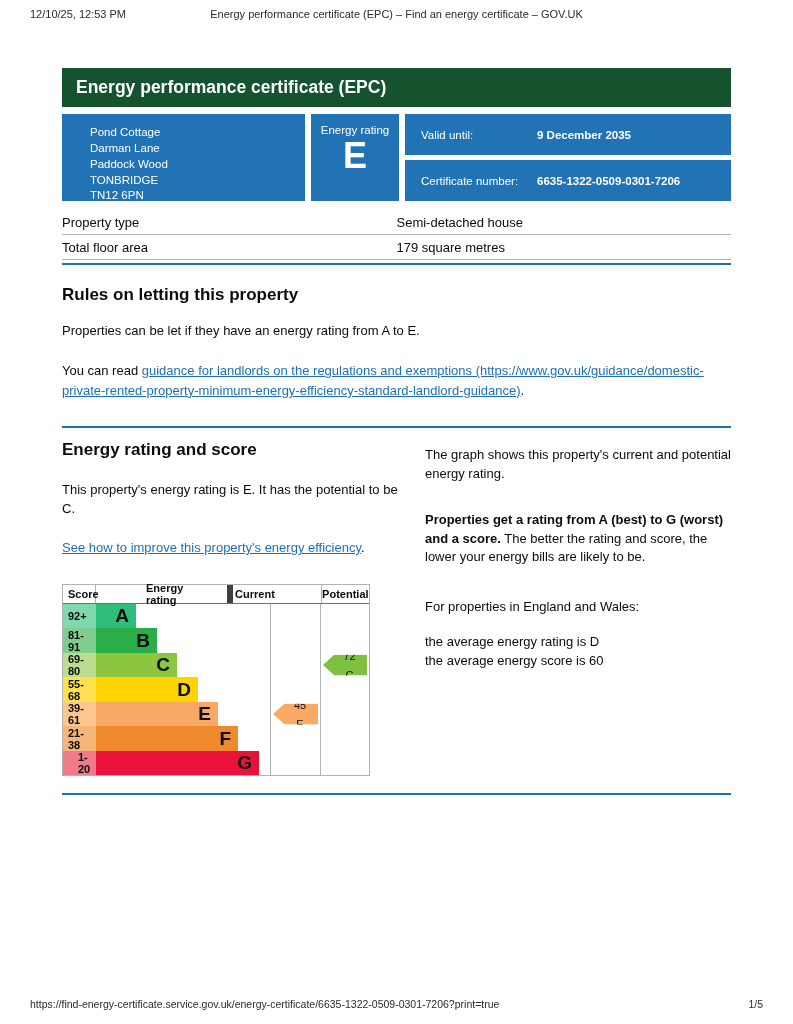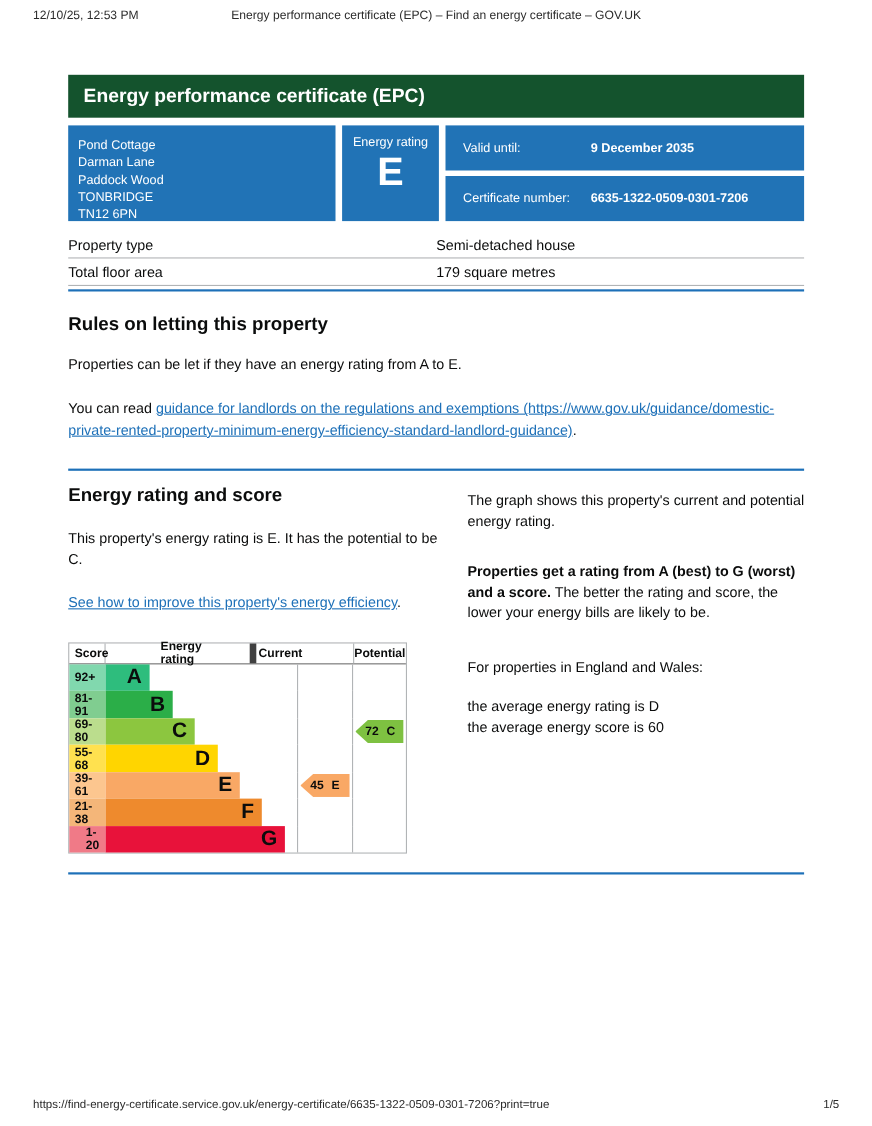--- a/index.html
+++ b/index.html
@@ -14,21 +14,21 @@
   .ph-title{display:block;text-align:center;}
   .print-footer{position:absolute;bottom:14px;left:30px;right:30px;display:flex;
     justify-content:space-between;font-size:10.5px;color:#2b2b2b;}
   
   .content{position:absolute;top:68px;left:62px;width:669px;}
   .banner{height:39px;background:#14532d;color:#fff;display:flex;align-items:center;
     padding-left:14px;box-sizing:border-box;font-size:17.5px;font-weight:bold;}
   
   .cert-grid{margin-top:7px;display:flex;gap:6px;height:87px;}
   .bluebox{background:#2173b6;color:#fff;box-sizing:border-box;}
-  .address{width:243px;padding:11px 9px;font-size:11.5px;line-height:1.38;}
+  .address{width:243px;padding:11px 28px;font-size:11.5px;line-height:1.38;}
   .address span{display:block;}
   .ratingbox{width:88px;display:flex;flex-direction:column;align-items:center;padding-top:10px;}
   .rating-label{font-size:11.5px;}
   .rating-letter{font-size:36px;font-weight:bold;line-height:1.1;}
   .right-boxes{flex:1;display:flex;flex-direction:column;gap:5px;}
   .kv{flex:1;display:flex;align-items:center;padding-left:16px;font-size:11.5px;}
   .kv-label{width:116px;flex:none;}
   .kv-value{font-weight:bold;}
   
   .prop-table{margin-top:9px;font-size:13px;}
@@ -68,22 +68,22 @@
   .epc-row{display:flex;height:24.5px;}
   .r-score{width:33px;box-sizing:border-box;display:flex;align-items:center;
     padding-left:5px;font-weight:bold;}
   .r-bars{flex:1;}
   .bar{height:100%;box-sizing:border-box;display:flex;align-items:center;
     justify-content:flex-end;padding-right:7px;font-size:19px;font-weight:bold;color:#0b0c0c;}
   .r-cell{width:50px;box-sizing:border-box;border-left:1px solid #b1b4b6;position:relative;}
   .r-cell.pot{width:49px;}
   .arrow{position:absolute;left:2px;right:2px;top:50%;transform:translateY(-50%);height:21px;
     clip-path:polygon(0 50%,26% 0,100% 0,100% 100%,26% 100%);
-    display:flex;align-items:center;justify-content:flex-start;gap:7px;
-    font-weight:bold;font-size:11px;color:#0b0c0c;padding-left:9px;box-sizing:border-box;}
+    display:flex;align-items:center;justify-content:center;gap:7px;
+    font-weight:normal;font-size:11px;color:#0b0c0c;padding-left:9px;box-sizing:border-box;flex-direction:column;}
 </style>
 </head>
 <body>
 
 <header class="print-header">
   <span class="ph-date">12/10/25, 12:53 PM</span>
   <span class="ph-title">Energy performance certificate (EPC) – Find an energy certificate – GOV.UK</span>
 </header>
 
 <main class="content">

